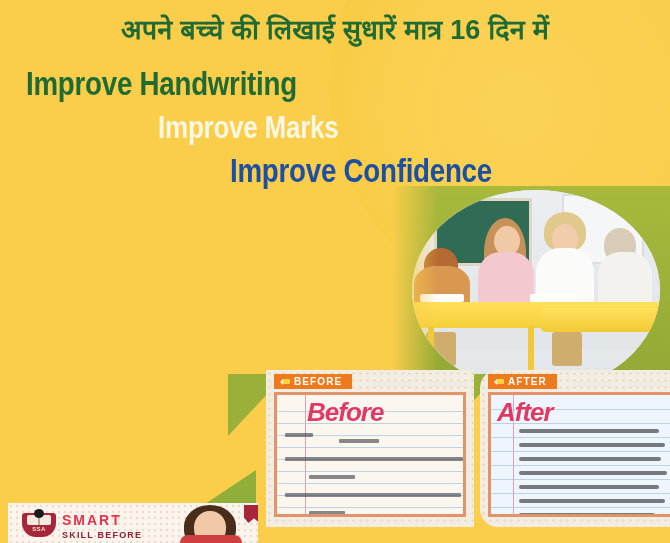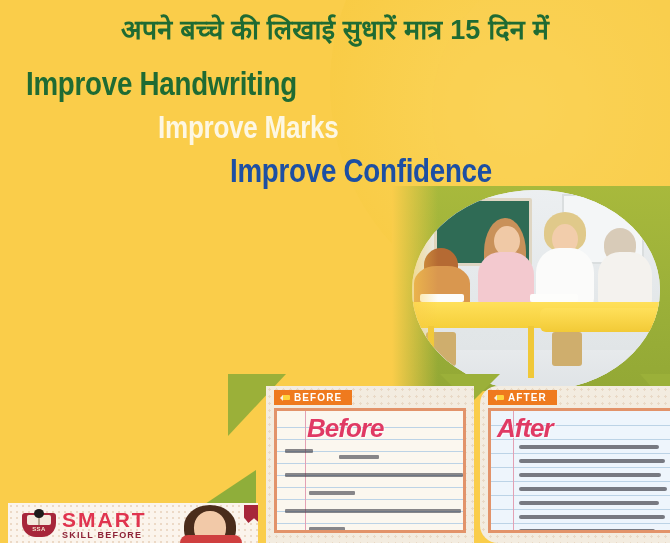--- a/index.html
+++ b/index.html
@@ -85,21 +85,21 @@
     white-space:nowrap;margin-bottom:24px;letter-spacing:-.2px;
   }
 
   
   .tri{position:absolute;width:0;height:0;}
   .tri-a{left:228px;top:374px;border-left:0 solid transparent;border-right:58px solid transparent;border-top:62px solid #9bb039;}
   .tri-b{left:440px;top:374px;border-left:30px solid transparent;border-right:30px solid transparent;border-top:30px solid #9bb039;}
   .tri-c{left:640px;top:374px;border-left:30px solid transparent;border-right:0 solid transparent;border-top:34px solid #9bb039;}
 
   
-  .panel{position:absolute;top:386px;height:157px;overflow:hidden;}
+  .panel{position:absolute;top:370px;height:157px;overflow:hidden;}
   .panel-bg{position:absolute;inset:0;background:#f3ece0;}
   .dots{
     position:absolute;inset:0;
     background-image:radial-gradient(#e6d4c0 1px, transparent 1.2px);
     background-size:7px 7px;opacity:.8;
   }
   .tab{
     position:absolute;top:4px;left:8px;height:15px;
     background:#ef7a1e;color:#ffffff;font-size:10px;font-weight:bold;
     letter-spacing:1.1px;display:flex;align-items:center;gap:4px;
@@ -147,21 +147,21 @@
     background:#f3e9dc;border-radius:2px;
   }
   .crest-book::after{content:"";position:absolute;left:11px;top:0;width:1.5px;height:10px;background:#b9a893;}
   .crest-cap{position:absolute;left:12px;top:0;width:10px;height:9px;background:#1d1b1a;border-radius:50%;}
   .crest-txt{
     position:absolute;left:0;top:17px;width:34px;text-align:center;
     font-size:6px;font-weight:bold;color:#f6e6cf;letter-spacing:.4px;
   }
   .brand{position:absolute;left:54px;top:7px;}
   .brand-main{
-    font-size:21px;font-weight:bold;color:#e0344f;letter-spacing:2px;
+    font-size:14px;font-weight:bold;color:#e0344f;letter-spacing:2px;
     line-height:20px;font-family:"Liberation Sans",sans-serif;
   }
   .brand-sub{
     font-size:9px;font-weight:bold;color:#8e2237;letter-spacing:1.2px;
     line-height:11px;
   }
   .girl-photo{
     position:absolute;left:160px;top:0;width:90px;height:40px;overflow:hidden;
   }
   .g-hair{position:absolute;left:16px;top:2px;width:52px;height:42px;background:#4a2c1b;border-radius:50% 50% 40% 40%;}
@@ -211,21 +211,21 @@
     <div class="paper" style="left:118px;width:48px;"></div>
 
     <div class="desk"></div>
     <div class="desk2"></div>
     <div class="desk-leg" style="left:16px;"></div>
     <div class="desk-leg" style="left:116px;"></div>
     <div class="desk-leg" style="left:238px;"></div>
   </div>
   <div class="olive-fade"></div>
 
-  <div class="hindi-head">अपने बच्चे की लिखाई सुधारें मात्र 15 दिन में</div>
+  <div class="hindi-head">अपने बच्चे की लिखाई सुधारें मात्र 16 दिन में</div>
 
   <div class="improve imp-hand">Improve Handwriting</div>
   <div class="improve imp-marks">Improve Marks</div>
   <div class="improve imp-conf">Improve Confidence</div>
 
 
   <div class="tri tri-a"></div>
   <div class="tri tri-b"></div>
   <div class="tri tri-c"></div>
 

